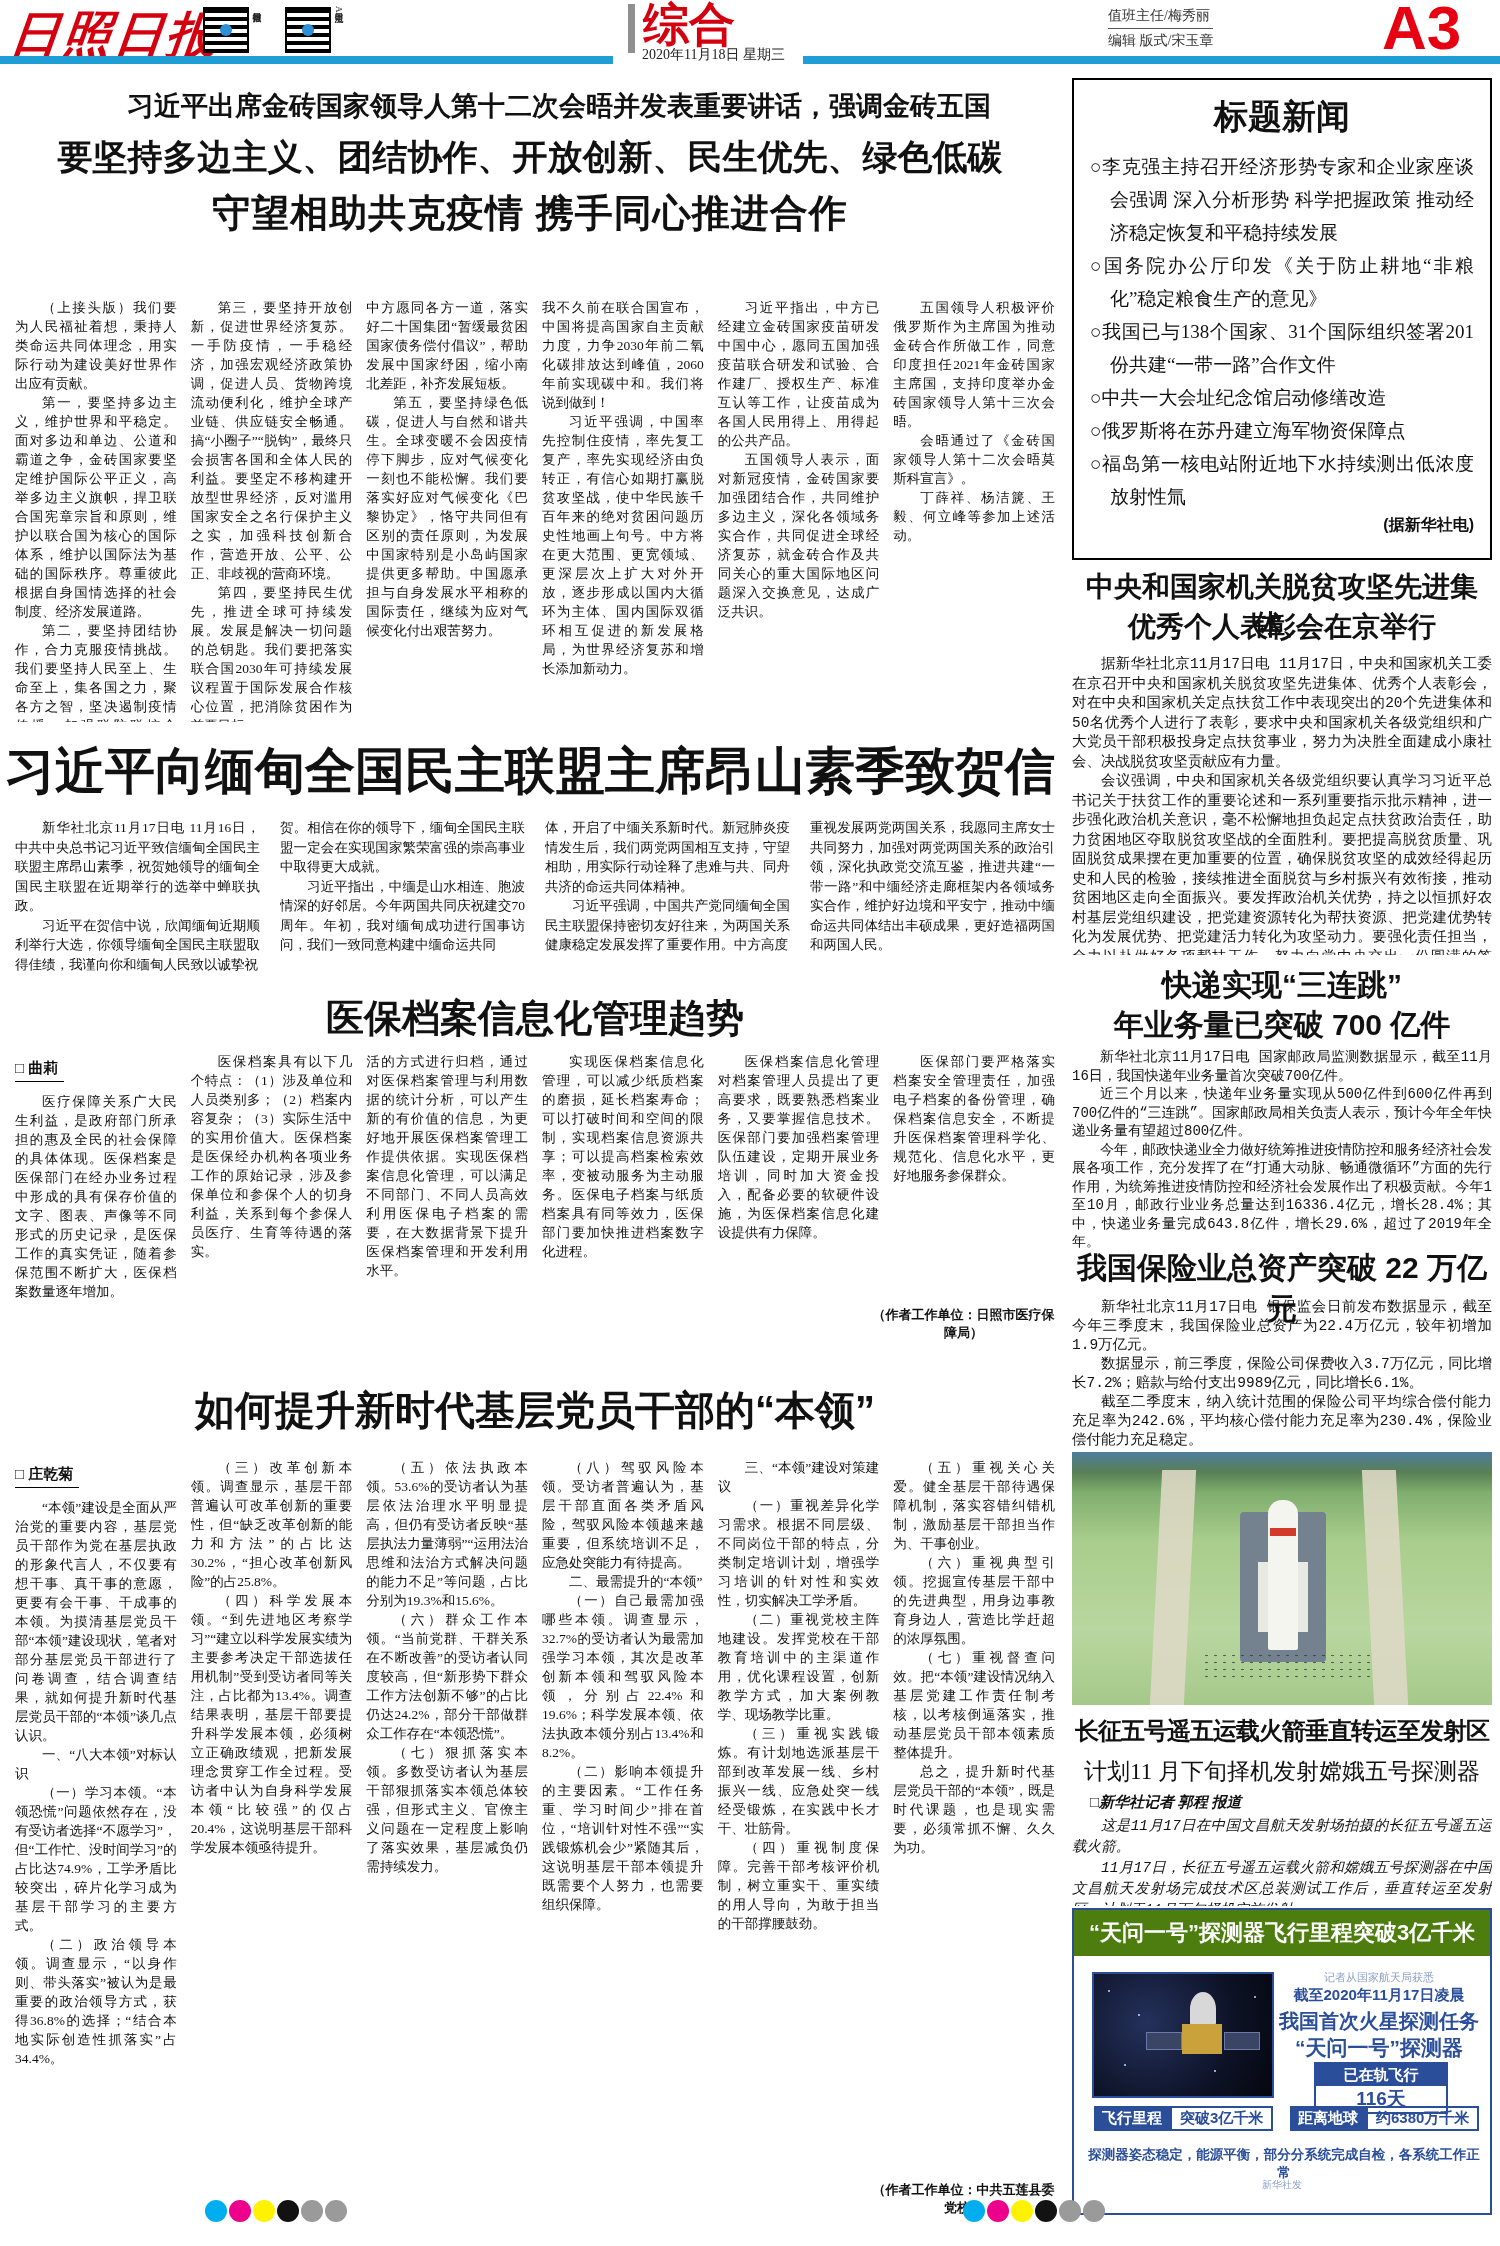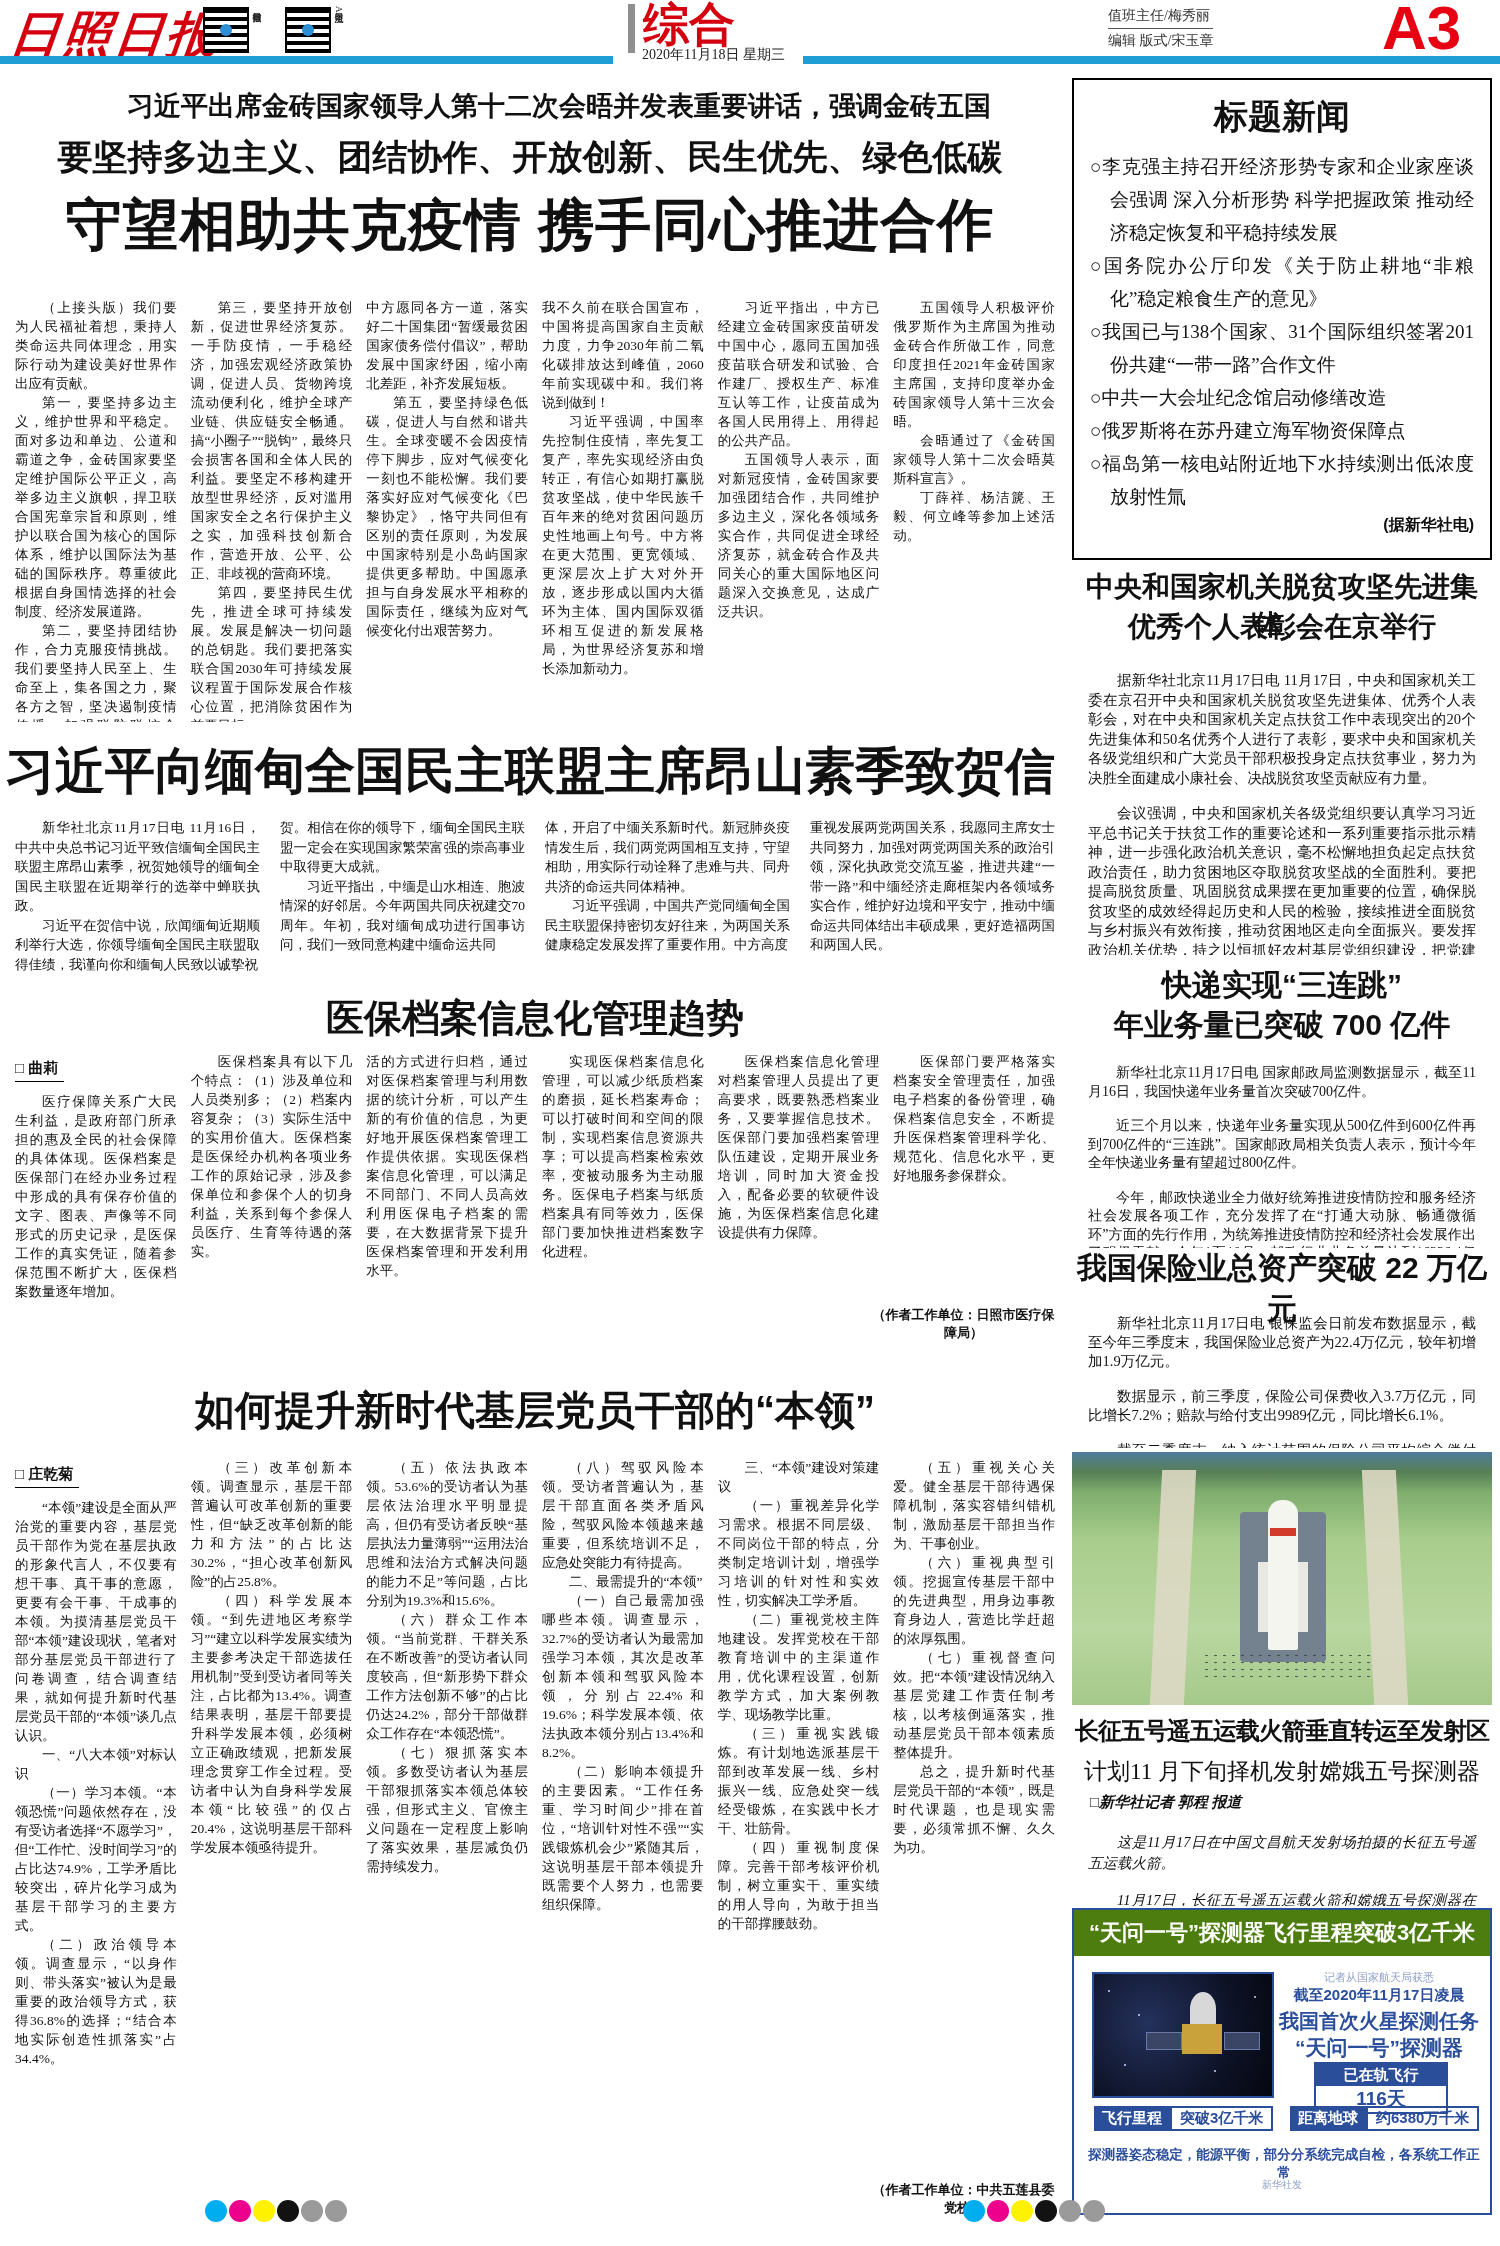--- a/index.html
+++ b/index.html
@@ -21,21 +21,21 @@
   .editors{left:1108px;top:6px;font-size:14px;color:#333;line-height:20px;}
   .editors .l1{border-bottom:1px solid #555;padding-bottom:2px;margin-bottom:2px;}
   .pageno{left:1382px;top:-8px;font-size:62px;font-weight:bold;color:#e60012;font-family:"Liberation Sans",sans-serif;}
   .bluebar{top:56px;height:8px;background:#1f9ed6;}
   .bb1{left:0;width:613px;} .bb2{left:803px;width:697px;}
   
   .kicker1{left:0;top:88px;width:1060px;text-align:center;font-size:27px;font-weight:bold;
            font-family:"Liberation Sans",sans-serif;margin-left:29px;}
   .kicker2{left:0;top:134px;width:1060px;text-align:center;font-size:35px;font-weight:bold;
            font-family:"Liberation Sans",sans-serif;}
-  .headline1{left:0;top:188px;width:1060px;text-align:center;font-size:56px;font-weight:900;
+  .headline1{left:0;top:188px;width:1060px;text-align:center;font-size:38px;font-weight:900;
              letter-spacing:1px;font-family:"Liberation Sans",sans-serif;}
   .cols{display:flex;}
   .cols .col{flex:1;overflow:hidden;}
   .maincols{left:15px;top:298px;width:1040px;height:424px;gap:14px;font-size:13.5px;line-height:19px;text-align:justify;}
   .cols p{margin:0;text-indent:2em;}
   .cont p:first-child{text-indent:0;}
   
   .headline2{left:0;top:738px;width:1060px;text-align:center;font-size:50px;font-weight:900;
              font-family:"Liberation Sans",sans-serif;}
   .mycols{left:15px;top:818px;width:1040px;height:162px;gap:20px;font-size:13.5px;line-height:19.5px;text-align:justify;}
@@ -52,21 +52,21 @@
   .f1credit{left:872px;top:1306px;width:183px;}
   .f2credit{left:872px;top:2181px;width:183px;}
   
   .newsbox{left:1072px;top:78px;width:420px;height:482px;border:2px solid #000;box-sizing:border-box;padding:12px 16px;}
   .newstitle{text-align:center;font-size:34px;font-weight:900;font-family:"Liberation Sans",sans-serif;margin:2px 0 10px;}
   .newsitems{font-size:19px;line-height:33px;text-align:justify;}
   .newsitems p{margin:0;text-indent:-1.05em;padding-left:1.05em;}
   .newscredit{text-align:right;font-size:16px;font-weight:bold;margin-top:2px;font-family:"Liberation Sans",sans-serif;}
   .rtitle{left:1072px;width:420px;text-align:center;font-weight:900;font-family:"Liberation Sans",sans-serif;}
   .rbody{left:1072px;width:420px;text-align:justify;overflow:hidden;}
-  .rbody p{margin:16px;text-indent:2em;}
+  .rbody p{margin:0;text-indent:2em;font-family:Liberation Mono, monospace;}
   .awt1{top:568px;font-size:28px;} .awt2{top:608px;font-size:28px;}
   .awbody{top:655px;height:300px;font-size:14.5px;line-height:19.5px;}
   .ext1{top:965px;font-size:30px;} .ext2{top:1005px;font-size:30px;}
   .exbody{top:1048px;height:200px;font-size:14px;line-height:18.5px;}
   .institle{top:1248px;font-size:30px;}
   .insbody{top:1298px;height:150px;font-size:14.5px;line-height:19px;}
   
   .photo{left:1072px;top:1452px;width:420px;height:253px;overflow:hidden;
          background:linear-gradient(180deg,#4e7d9c 0%,#587f55 8%,#7fae6e 16%,#a9cd8c 35%,#b9d7a0 70%,#a5c98a 100%);}
   .road{position:absolute;top:18px;bottom:0;width:34px;background:#ddd8c4;opacity:.9;}

